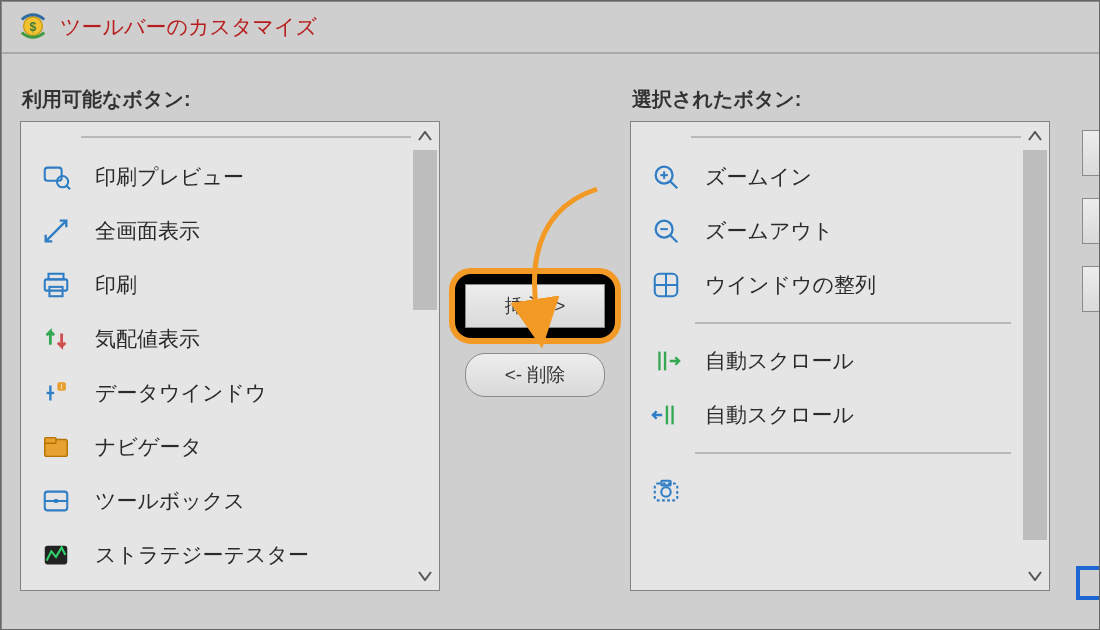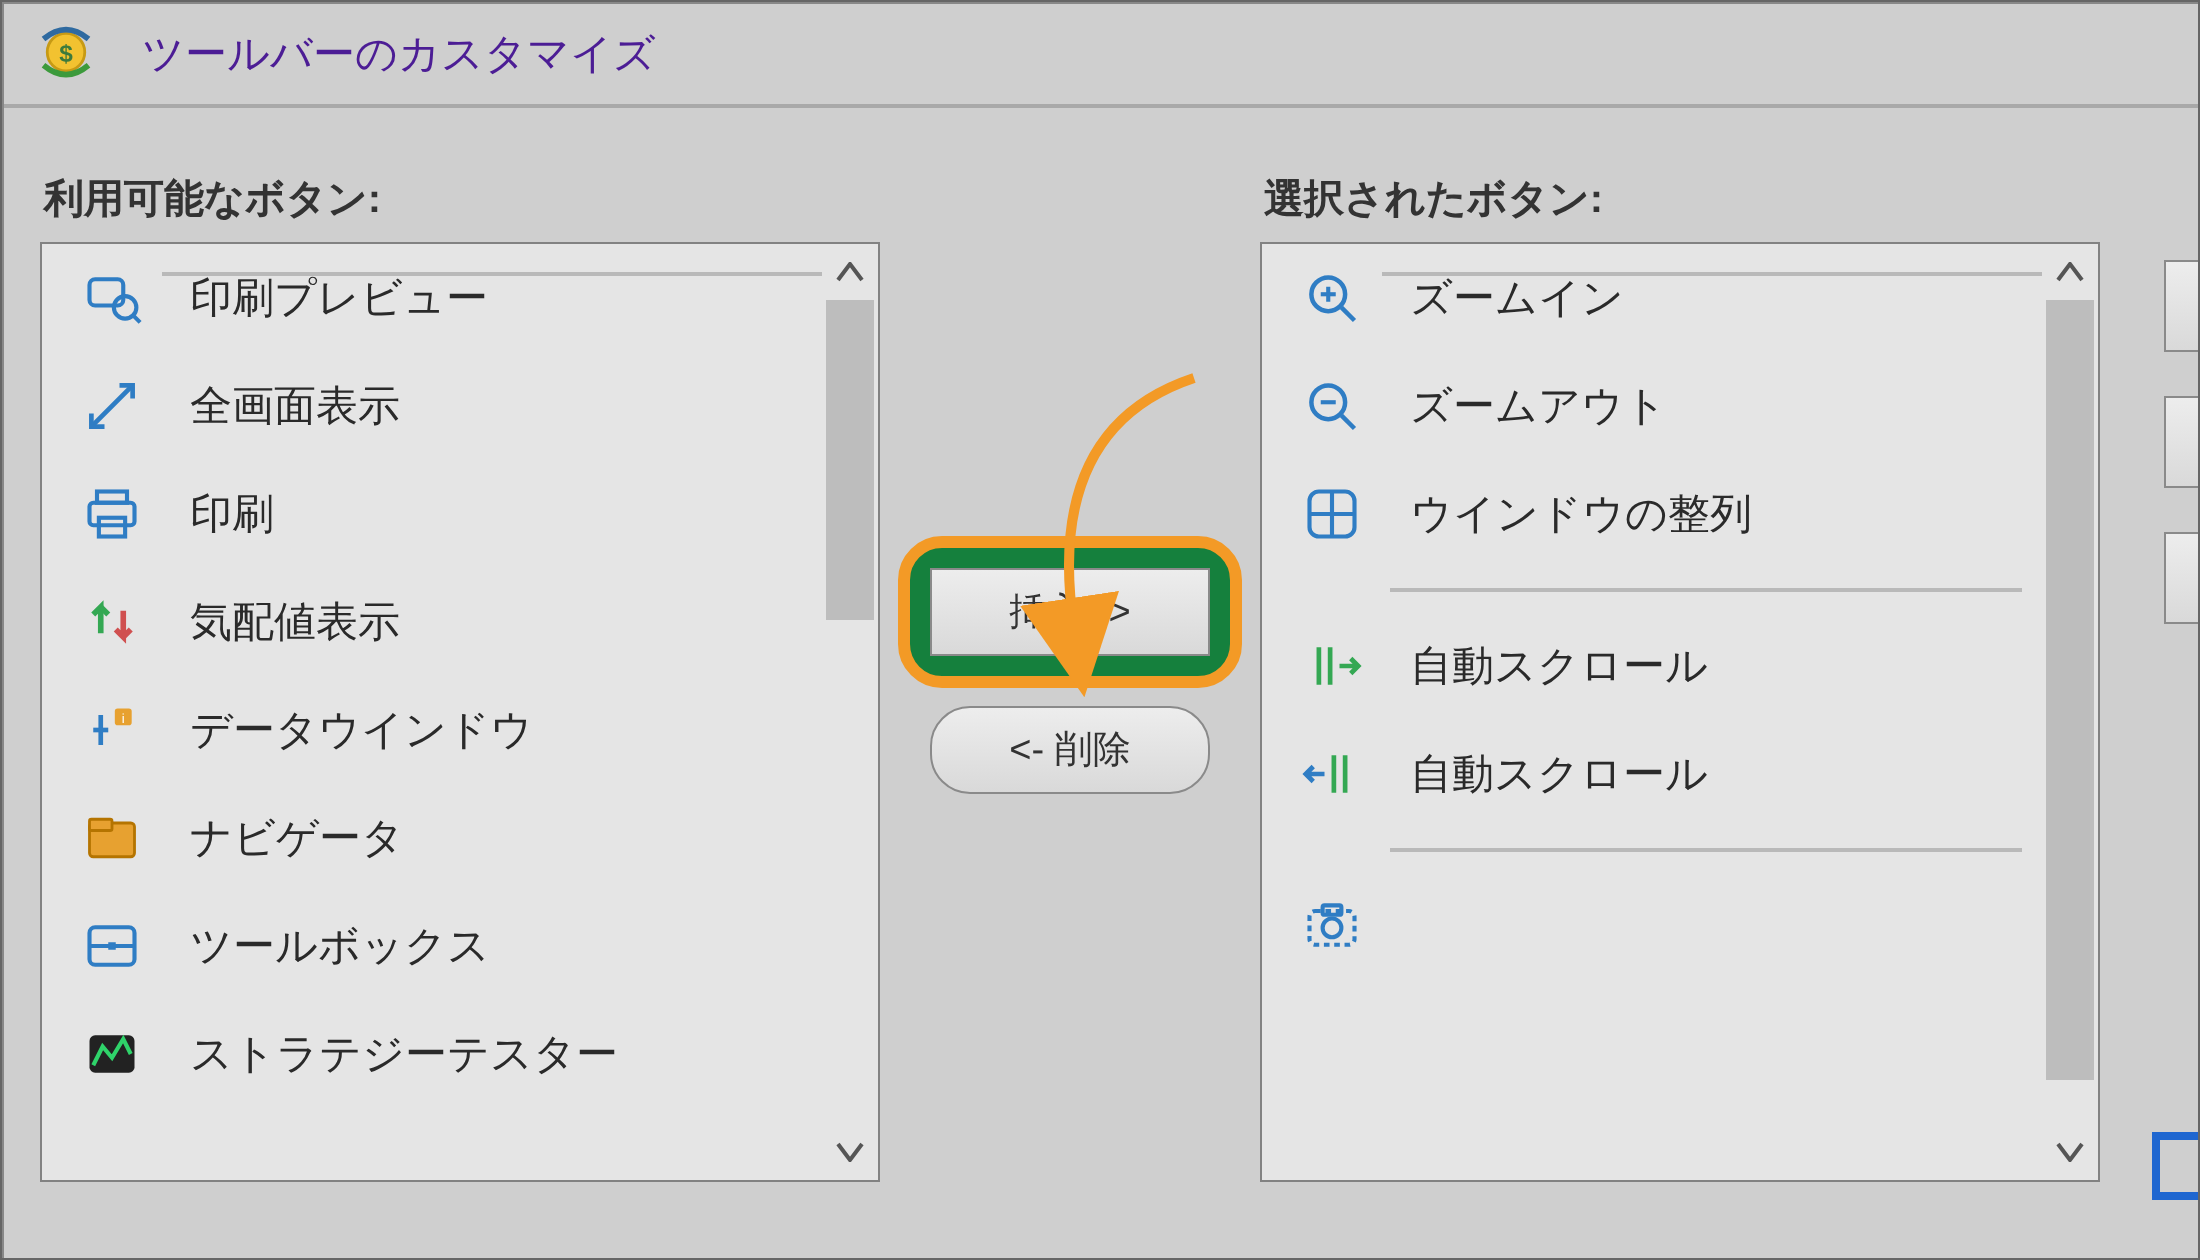--- a/index.html
+++ b/index.html
@@ -27,22 +27,21 @@
     height: 52px;
     display: flex;
     align-items: center;
     padding: 0 16px;
     gap: 12px;
     border-bottom: 2px solid #a9a9a9;
   }
   .titlebar .app-icon { width: 30px; height: 30px; }
   .titlebar .title {
     font-size: 21px;
-    color: #4c1d95;
-    margin-left: 11px;
+    color: #b91c1c;
   }
 
   .content {
     display: flex;
     align-items: flex-start;
     padding: 32px 18px 0 18px;
     gap: 0;
     position: relative;
   }
 
@@ -63,20 +62,21 @@
     height: 470px;
     border: 1px solid #828282;
     background: #e5e5e5;
     position: relative;
     overflow: hidden;
   }
 
   .list-inner {
     position: absolute;
     top: 0; left: 0; right: 28px; bottom: 0;
+    padding-top: 28px;
   }
 
   .scrollbar {
     position: absolute;
     right: 0; top: 0; bottom: 0;
     width: 28px;
     background: #e5e5e5;
     display: flex;
     flex-direction: column;
     align-items: center;
@@ -134,21 +134,21 @@
     width: 190px;
     display: flex;
     flex-direction: column;
     align-items: center;
     margin-top: 182px;
     position: relative;
   }
   .insert-wrap {
     border: 6px solid #f39a26;
     border-radius: 22px;
-    background: #15803d;
+    background: #000000;
     padding: 10px;
     margin-bottom: 6px;
   }
   .btn {
     width: 140px;
     height: 44px;
     border: 1px solid #8a8a8a;
     background: linear-gradient(#ededed, #d9d9d9);
     font-size: 19px;
     color: #333;

